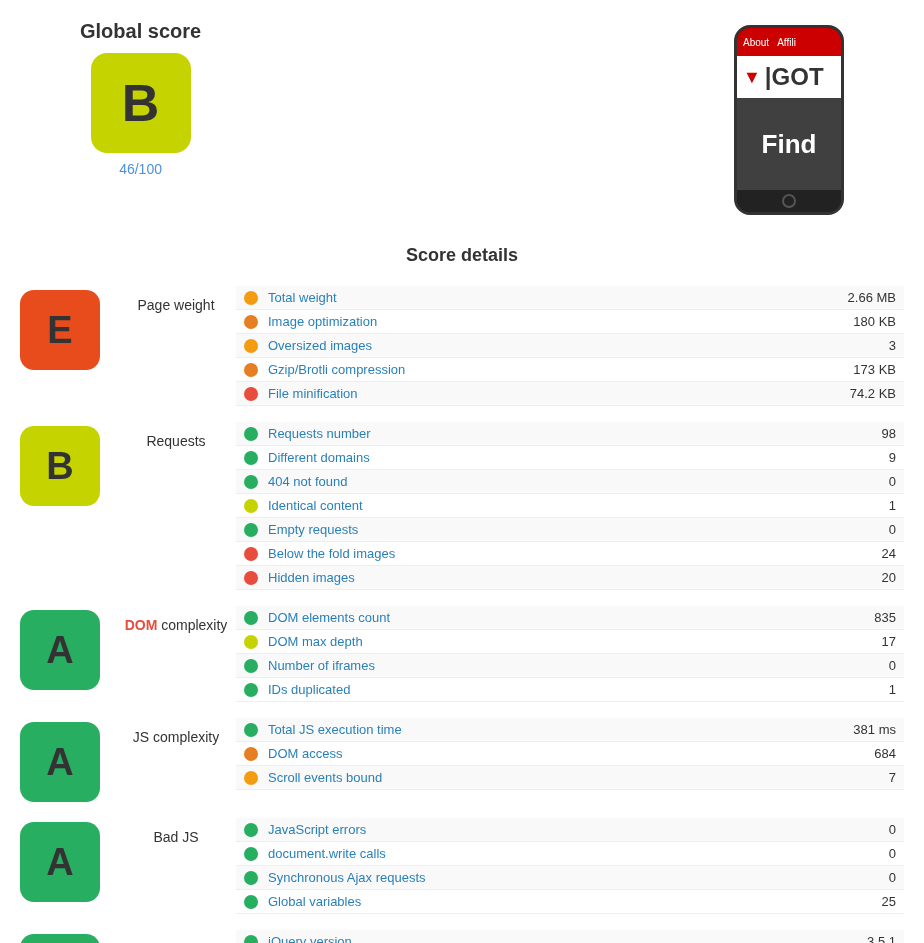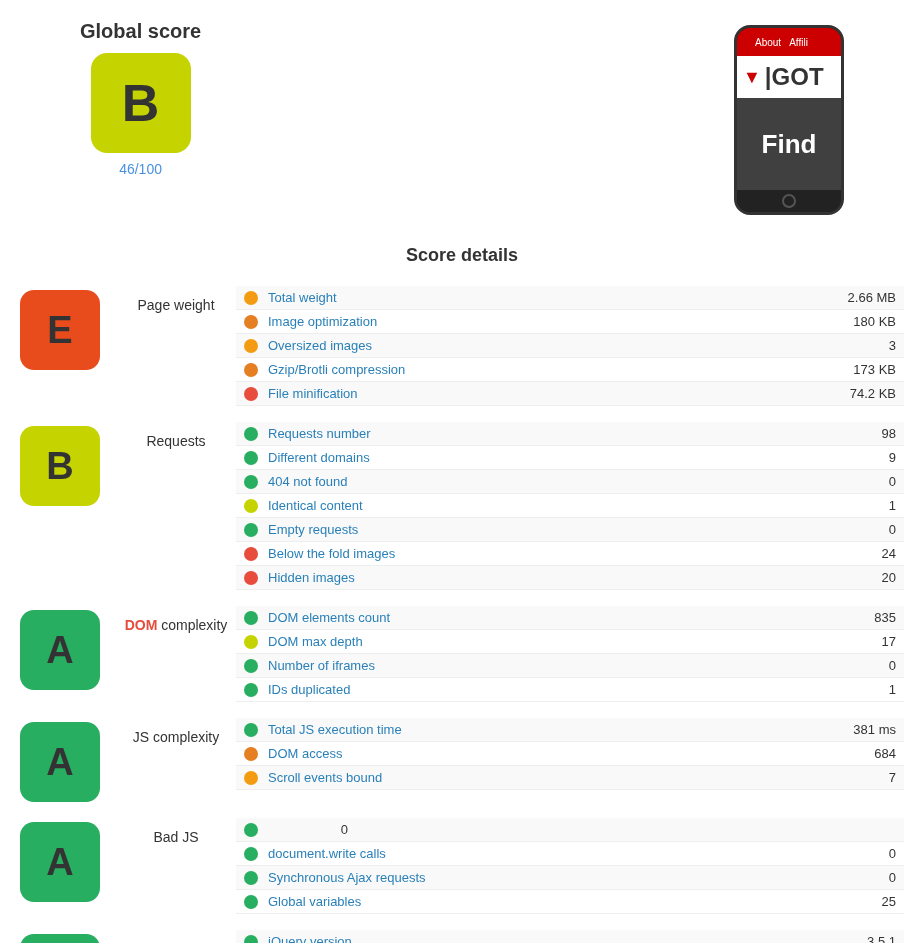--- a/index.html
+++ b/index.html
@@ -67,21 +67,21 @@
       flex-direction: column;
       position: relative;
       margin-top: 5px;
     }
 
     .phone-top-bar {
       background: #c00;
       height: 28px;
       display: flex;
       align-items: center;
-      padding: 0 18px;
+      padding: 0 6px;
       gap: 8px;
     }
 
     .phone-top-bar span {
       color: #fff;
       font-size: 10px;
     }
 
     .phone-logo-area {
       background: #fff;
@@ -408,20 +408,21 @@
     </div>
 
     <div class="category-row">
       <div class="category-badge" style="background: #27ae60;">
         <span>A</span>
       </div>
       <div class="category-label">Bad JS</div>
       <div class="metrics-list">
         <div class="metric-row">
           <div class="dot dot-green"></div>
+          <div class="metric-name">JavaScript errors</div>
           <div class="metric-value">0</div>
         </div>
         <div class="metric-row">
           <div class="dot dot-green"></div>
           <div class="metric-name">document.write calls</div>
           <div class="metric-value">0</div>
         </div>
         <div class="metric-row">
           <div class="dot dot-green"></div>
           <div class="metric-name">Synchronous Ajax requests</div>

